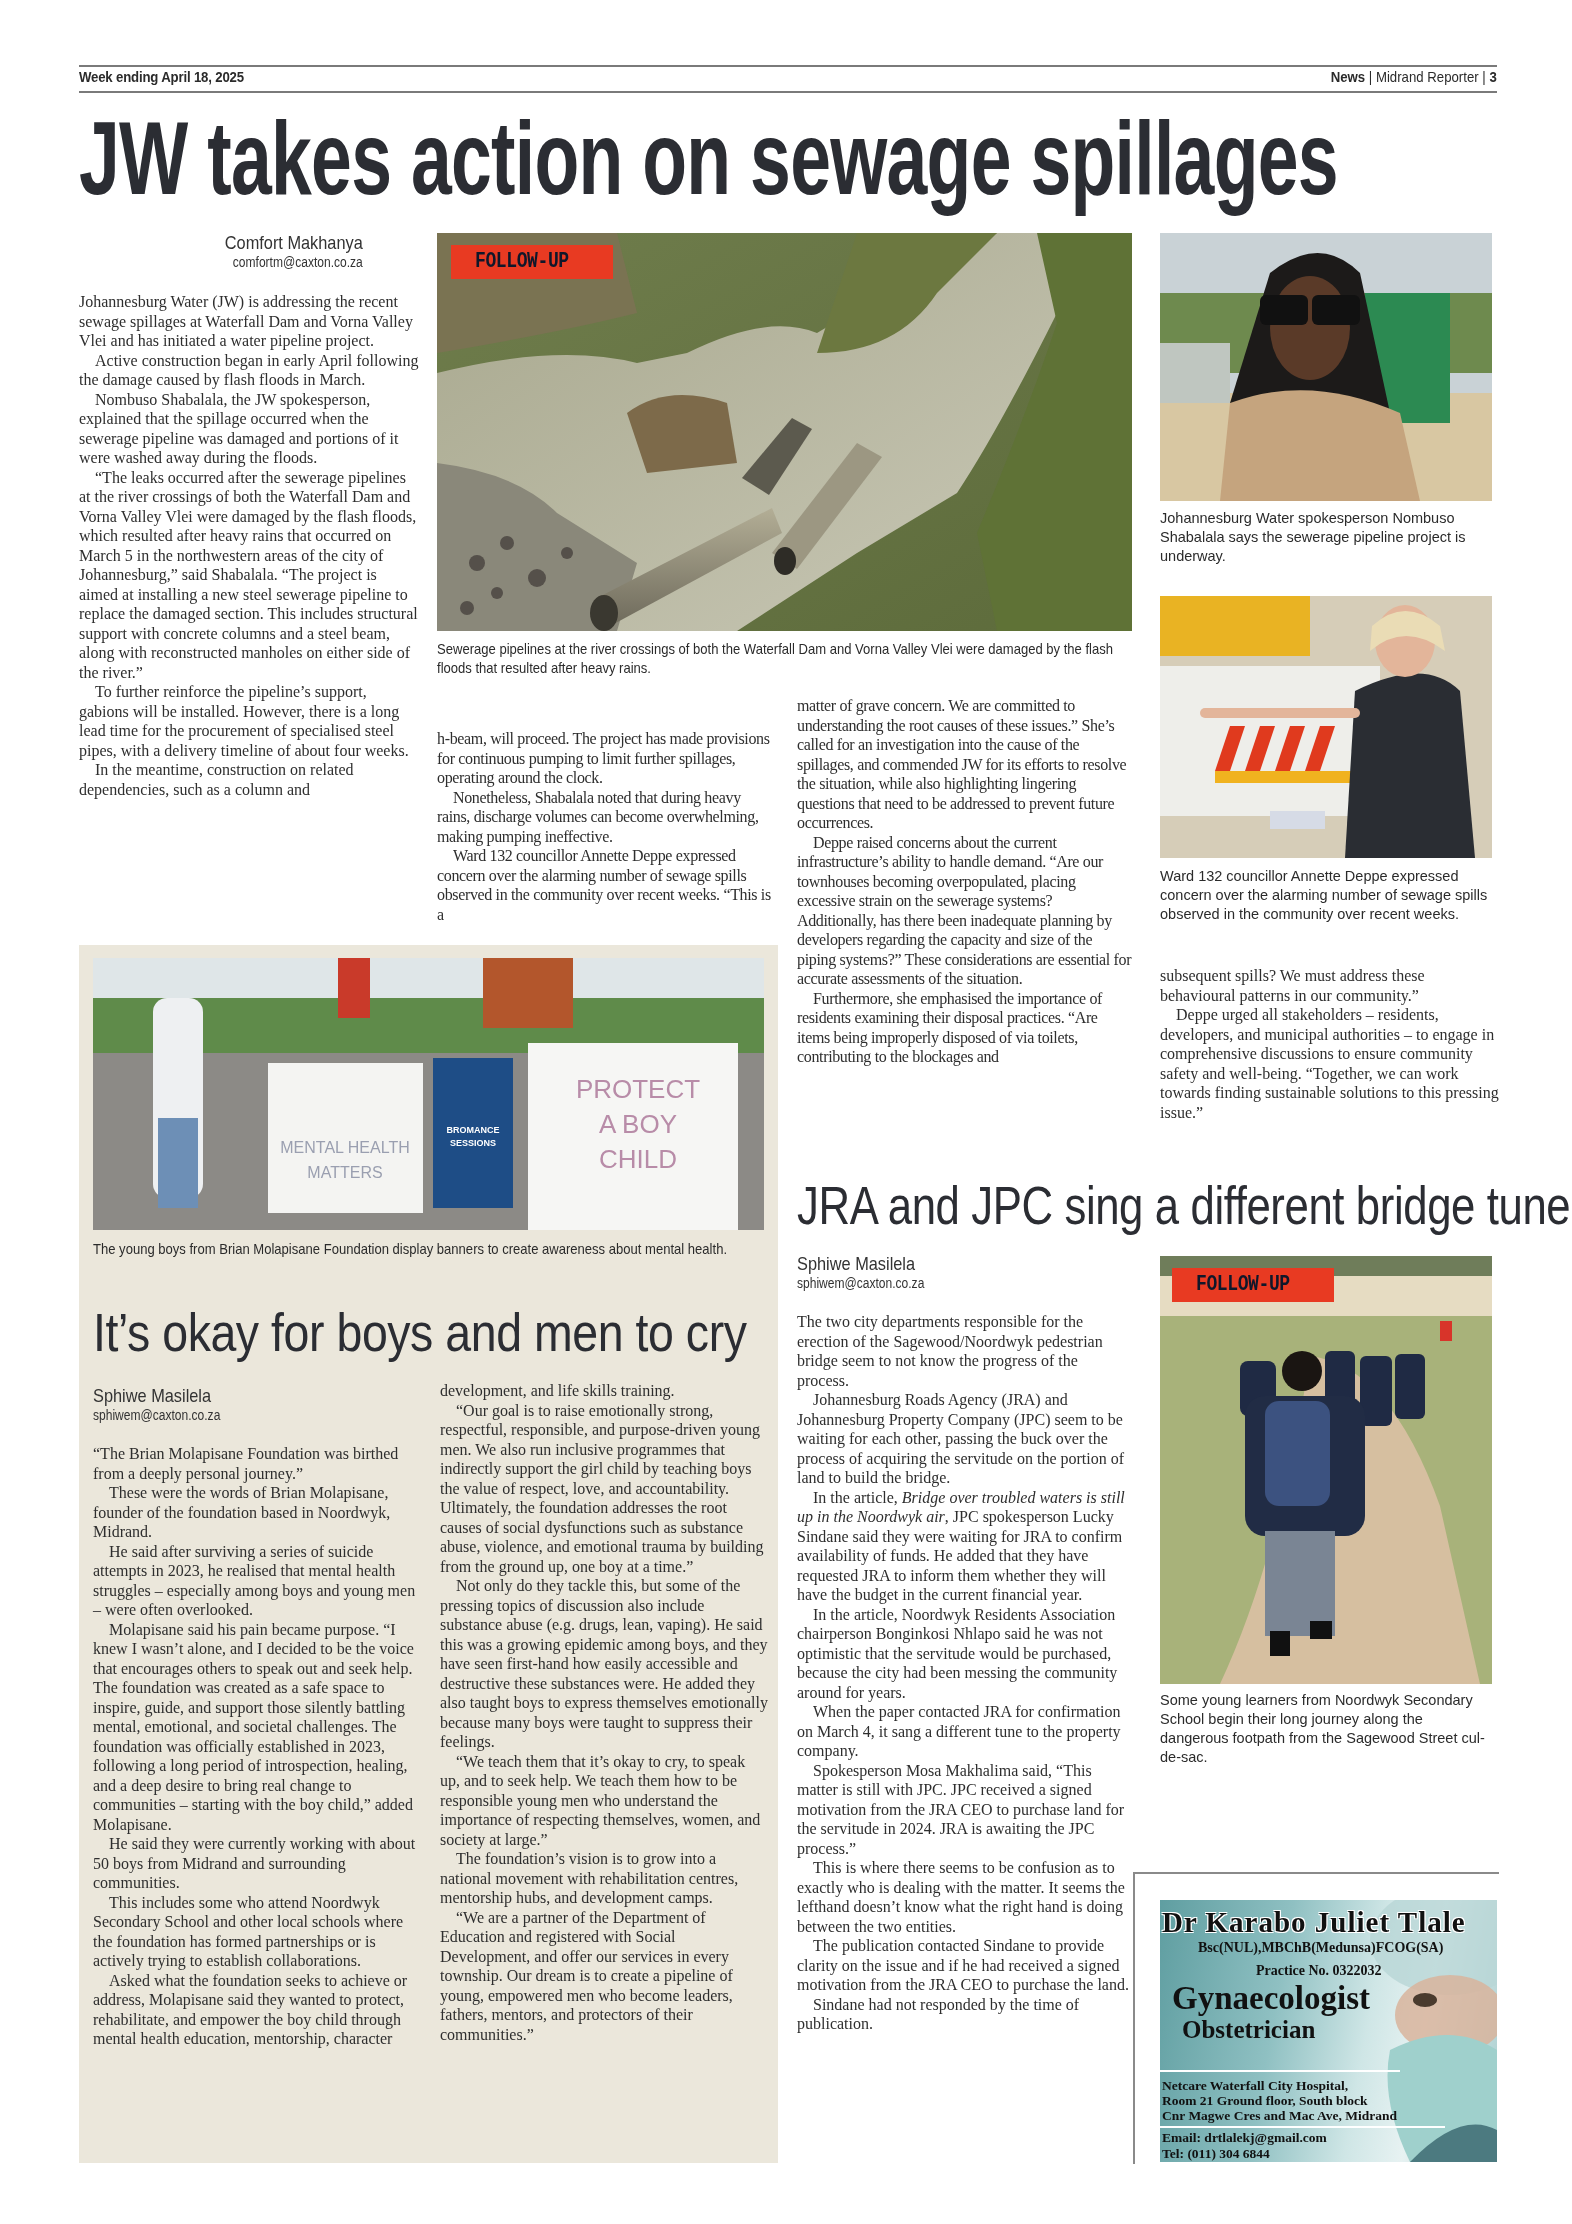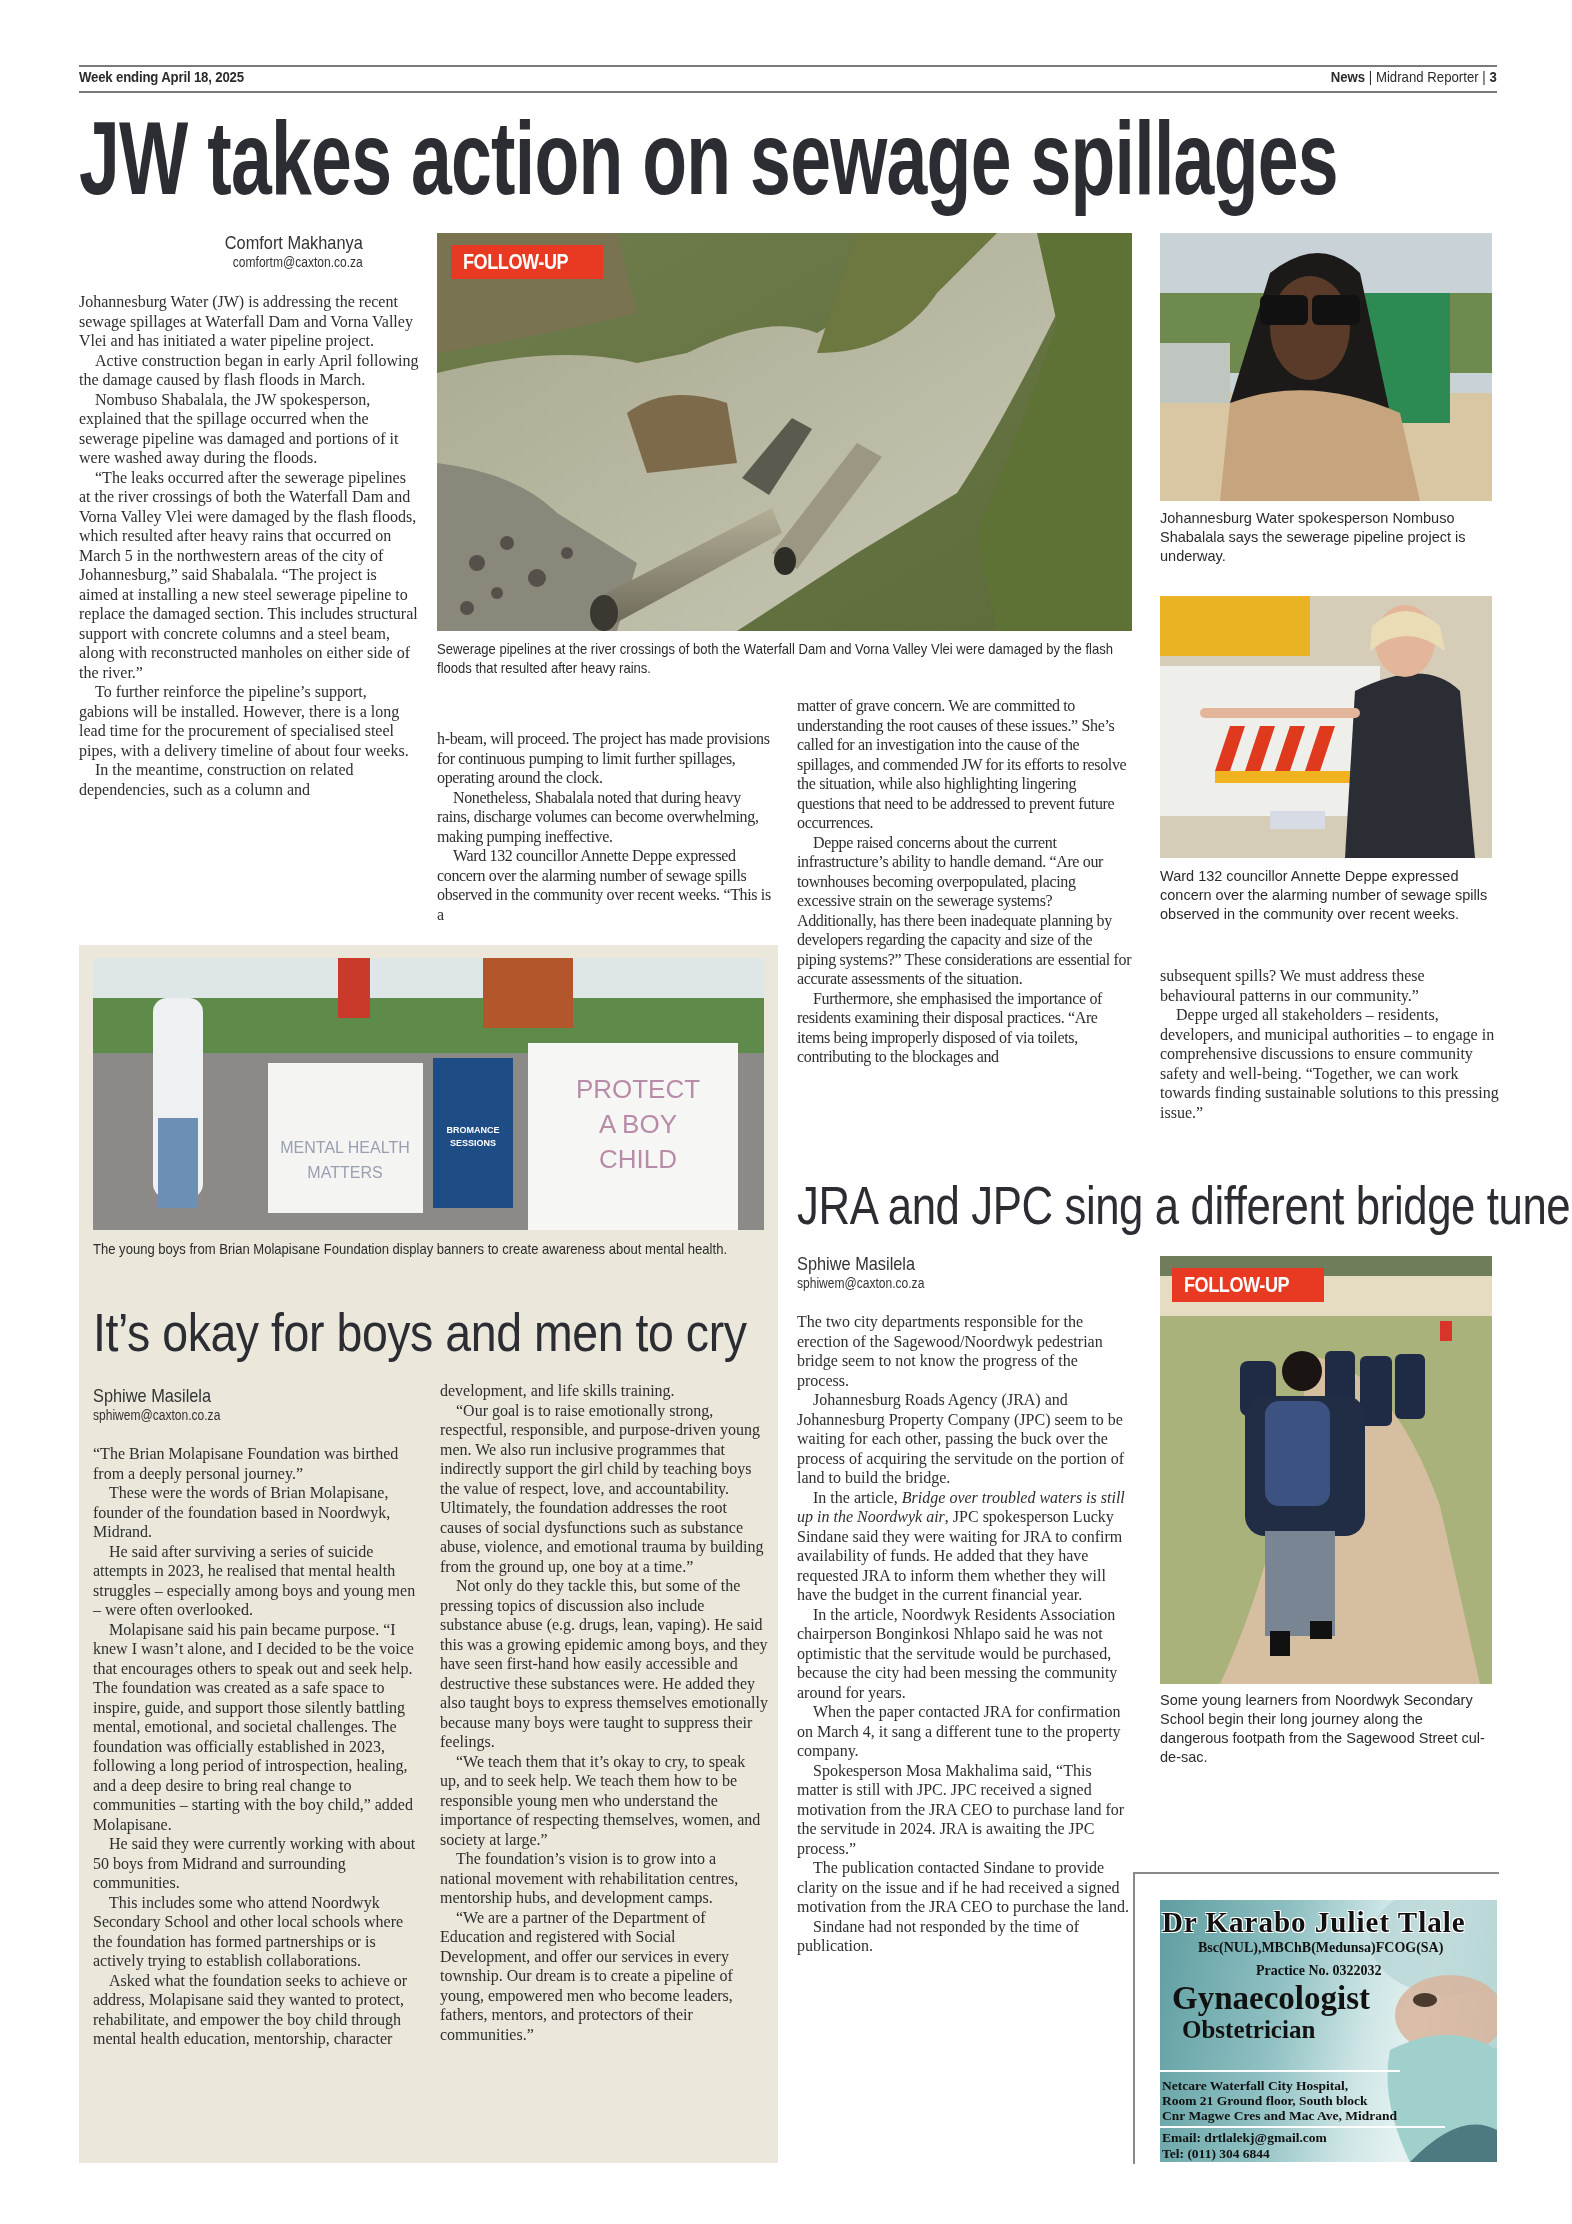--- a/index.html
+++ b/index.html
@@ -21,21 +21,21 @@
 
   .body-text { font-family: "Liberation Serif", serif; font-size: 16px; line-height: 19.5px; color: #2e2e2e; }
   .body-text p { text-indent: 16px; }
   .body-text p.first { text-indent: 0; }
   .body-text.condensed { letter-spacing: -0.35px; }
 
   .caption { font-family: "Liberation Sans", sans-serif; font-size: 14.5px; line-height: 19px; color: #2b2b2b; }
   .caption.narrow { transform: scaleX(0.9); transform-origin: left; }
 
   .photo { position: absolute; overflow: hidden; }
-  .follow-up { position: absolute; background: #e83a22; color: #ffffff; font-family: Liberation Sans, sans-serif; font-weight: bold; font-size: 22px; letter-spacing: -0.5px; padding: 0 12px; line-height: 34px; height: 34px; white-space: nowrap; }
+  .follow-up { position: absolute; background: #e83a22; color: #0f172a; font-family: Liberation Mono, monospace; font-weight: bold; font-size: 22px; letter-spacing: -0.5px; padding: 0 24px; line-height: 34px; height: 34px; white-space: nowrap; }
   .follow-up span { display: inline-block; transform: scaleX(0.82); transform-origin: left; }
 
   .sub-headline { font-family: "Liberation Sans", sans-serif; font-size: 54px; line-height: 60px; color: #2b2d33; white-space: nowrap; transform-origin: left; letter-spacing: -0.5px; }
 
   .beige-box { position: absolute; left: 79px; top: 945px; width: 699px; height: 1218px; background: #ebe7db; }
 
   .ad-frame-left { position: absolute; left: 1133px; top: 1872px; width: 2px; height: 292px; background: #8a8a8a; }
   .ad-frame-top { position: absolute; left: 1133px; top: 1872px; width: 366px; height: 2px; background: #8a8a8a; }
   .ad { position: absolute; left: 1160px; top: 1900px; width: 337px; height: 262px; overflow: hidden;
         background: linear-gradient(100deg, #5f9ea1 0%, #8fc0c2 35%, #cfe6e6 60%, #e7f2f2 75%, #a6cccd 100%); }
@@ -229,20 +229,21 @@
   <div class="byline-email">sphiwem@caxton.co.za</div>
 </div>
 
 <div class="abs body-text" style="left:797px; top:1312px; width:335px;">
   <p class="first">The two city departments responsible for the erection of the Sagewood/Noordwyk pedestrian bridge seem to not know the progress of the process.</p>
   <p>Johannesburg Roads Agency (JRA) and Johannesburg Property Company (JPC) seem to be waiting for each other, passing the buck over the process of acquiring the servitude on the portion of land to build the bridge.</p>
   <p><span>In the article, </span><i>Bridge over troubled waters is still up in the Noordwyk air</i><span>, JPC spokesperson Lucky Sindane said they were waiting for JRA to confirm availability of funds. He added that they have requested JRA to inform them whether they will have the budget in the current financial year.</span></p>
   <p>In the article, Noordwyk Residents Association chairperson Bonginkosi Nhlapo said he was not optimistic that the servitude would be purchased, because the city had been messing the community around for years.</p>
   <p>When the paper contacted JRA for confirmation on March 4, it sang a different tune to the property company.</p>
   <p>Spokesperson Mosa Makhalima said, “This matter is still with JPC. JPC received a signed motivation from the JRA CEO to purchase land for the servitude in 2024. JRA is awaiting the JPC process.”</p>
+  <p>This is where there seems to be confusion as to exactly who is dealing with the matter.  It seems the lefthand doesn’t know what the right hand is doing between the two entities.</p>
   <p>The publication contacted Sindane to provide clarity on the issue and if he had received a signed motivation from the JRA CEO to purchase the land.</p>
   <p>Sindane had not responded by the time of publication.</p>
 </div>
 
 <div class="photo" style="left:1160px; top:1256px; width:332px; height:428px;">
   <svg width="332" height="428" viewBox="0 0 332 428">
     <rect width="332" height="428" fill="#d9ceb3"></rect>
     <rect x="0" y="0" width="332" height="20" fill="#6f7d5a"></rect>
     <rect x="0" y="20" width="332" height="40" fill="#e6dcc2"></rect>
     <path d="M0 60 L332 60 L332 428 L0 428 Z" fill="#a8b27a"></path>

